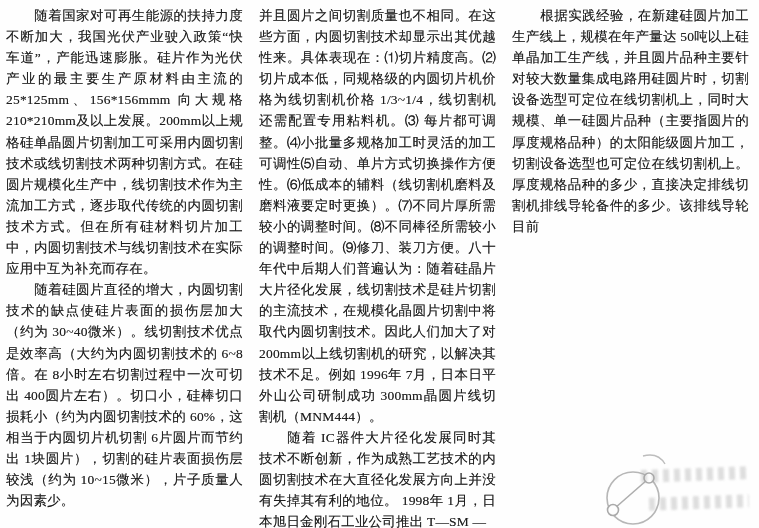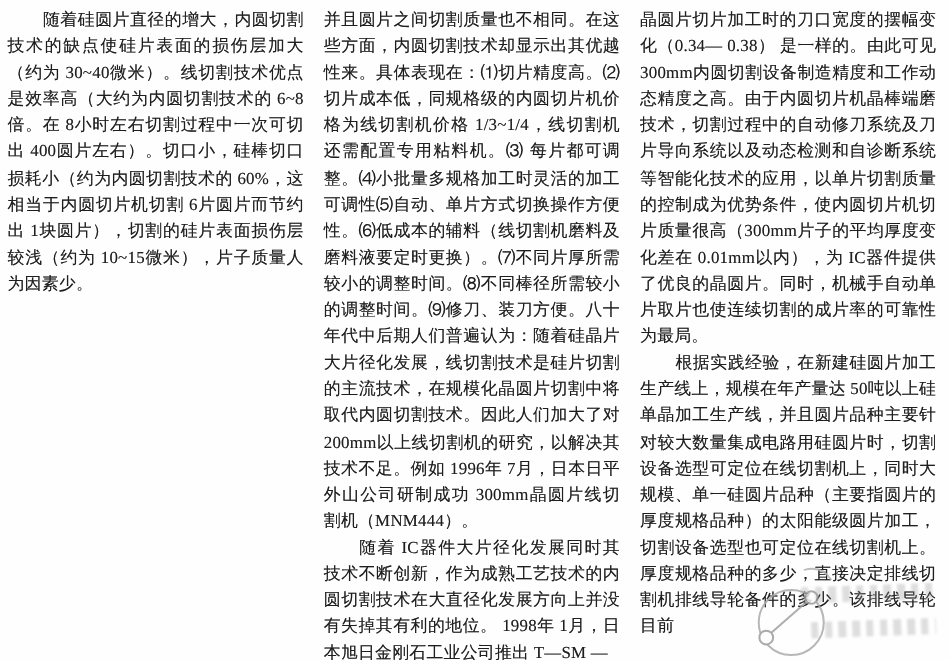--- a/index.html
+++ b/index.html
@@ -45,30 +45,30 @@
   .wm-smudge.row1{left:38px;top:18px;width:108px;height:13px;}
   .wm-smudge.row2{left:46px;top:46px;width:100px;height:13px;}
 </style>
 </head>
 <body>
 
 <div class="page">
   <div class="cols">
 
     <div class="col">
+      <p class="indent">随着国家对可再生能源的扶持力度不断加大，我国光伏产业驶入政策“快车道”，产能迅速膨胀。硅片作为光伏产业的最主要生产原材料由主流的 25*125mm、156*156mmm 向大规格 210*210mm及以上发展。200mm以上规格硅单晶圆片切割加工可采用内圆切割技术或线切割技术两种切割方式。在硅圆片规模化生产中，线切割技术作为主流加工方式，逐步取代传统的内圆切割技术方式。但在所有硅材料切片加工中，内圆切割技术与线切割技术在实际应用中互为补充而存在。</p>
       <p class="indent">随着硅圆片直径的增大，内圆切割技术的缺点使硅片表面的损伤层加大（约为 30~40微米）。线切割技术优点是效率高（大约为内圆切割技术的 6~8倍。在 8小时左右切割过程中一次可切出 400圆片左右）。切口小，硅棒切口损耗小（约为内圆切割技术的 60%，这相当于内圆切片机切割 6片圆片而节约出 1块圆片），切割的硅片表面损伤层较浅（约为 10~15微米），片子质量人为因素少。</p>
     </div>
 
     <div class="col">
       <p>并且圆片之间切割质量也不相同。在这些方面，内圆切割技术却显示出其优越性来。具体表现在：⑴切片精度高。⑵切片成本低，同规格级的内圆切片机价格为线切割机价格 1/3~1/4，线切割机还需配置专用粘料机。⑶ 每片都可调整。⑷小批量多规格加工时灵活的加工可调性⑸自动、单片方式切换操作方便性。⑹低成本的辅料（线切割机磨料及磨料液要定时更换）。⑺不同片厚所需较小的调整时间。⑻不同棒径所需较小的调整时间。⑼修刀、装刀方便。八十年代中后期人们普遍认为：随着硅晶片大片径化发展，线切割技术是硅片切割的主流技术，在规模化晶圆片切割中将取代内圆切割技术。因此人们加大了对 200mm以上线切割机的研究，以解决其技术不足。例如 1996年 7月，日本日平外山公司研制成功 300mm晶圆片线切割机（MNM444）。</p>
       <p class="indent">随着 IC器件大片径化发展同时其技术不断创新，作为成熟工艺技术的内圆切割技术在大直径化发展方向上并没有失掉其有利的地位。 1998年 1月，日本旭日金刚石工业公司推出 T—SM —</p>
     </div>
 
     <div class="col">
-      <p>晶圆片切片加工时的刀口宽度的摆幅变化（0.34— 0.38） 是一样的。由此可见 300mm内圆切割设备制造精度和工作动态精度之高。由于内圆切片机晶棒端磨技术，切割过程中的自动修刀系统及刀片导向系统以及动态检测和自诊断系统等智能化技术的应用，以单片切割质量的控制成为优势条件，使内圆切片机切片质量很高（300mm片子的平均厚度变化差在 0.01mm以内），为 IC器件提供了优良的晶圆片。同时，机械手自动单片取片也使连续切割的成片率的可靠性为最局。</p>
       <p class="indent">根据实践经验，在新建硅圆片加工生产线上，规模在年产量达 50吨以上硅单晶加工生产线，并且圆片品种主要针对较大数量集成电路用硅圆片时，切割设备选型可定位在线切割机上，同时大规模、单一硅圆片品种（主要指圆片的厚度规格品种）的太阳能级圆片加工，切割设备选型也可定位在线切割机上。厚度规格品种的多少，直接决定排线切割机排线导轮备件的多少。该排线导轮目前</p>
     </div>
 
   </div>
 
   <div class="watermark">
     <svg width="150" height="78" viewBox="0 0 150 78">
 
       <circle cx="30" cy="48" r="26" fill="none" stroke="#ababab" stroke-width="1.6"></circle>
 

